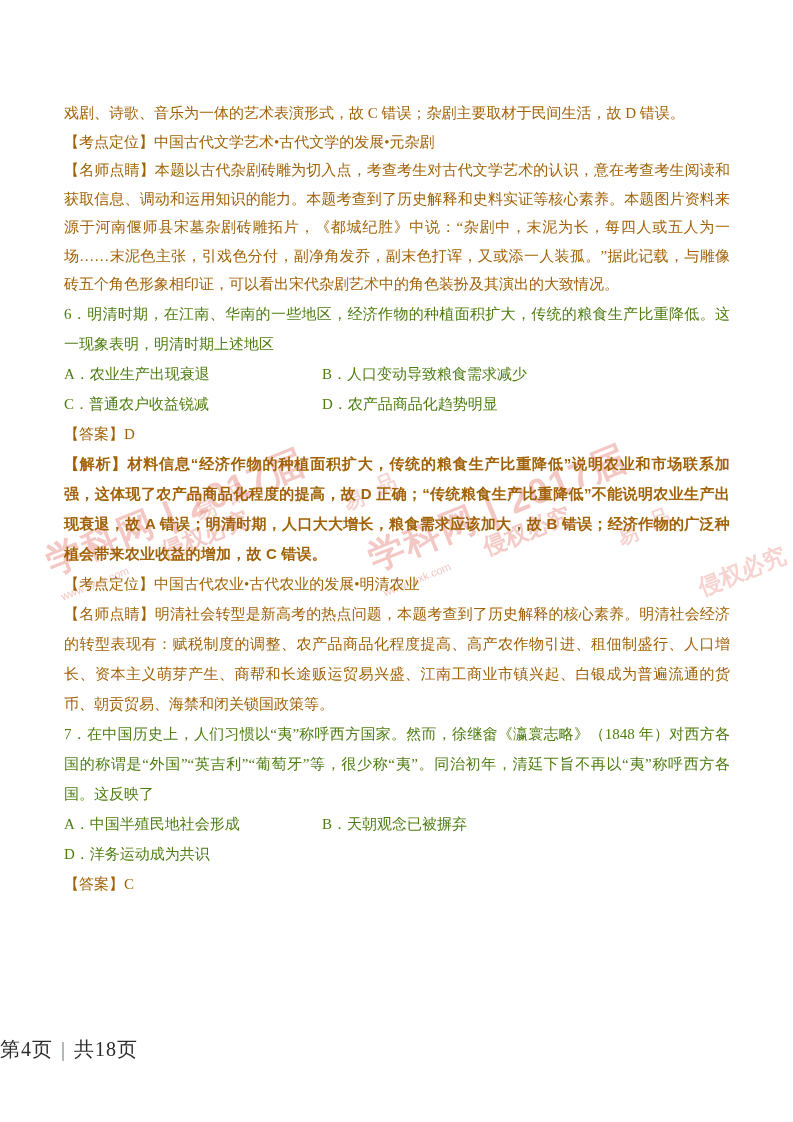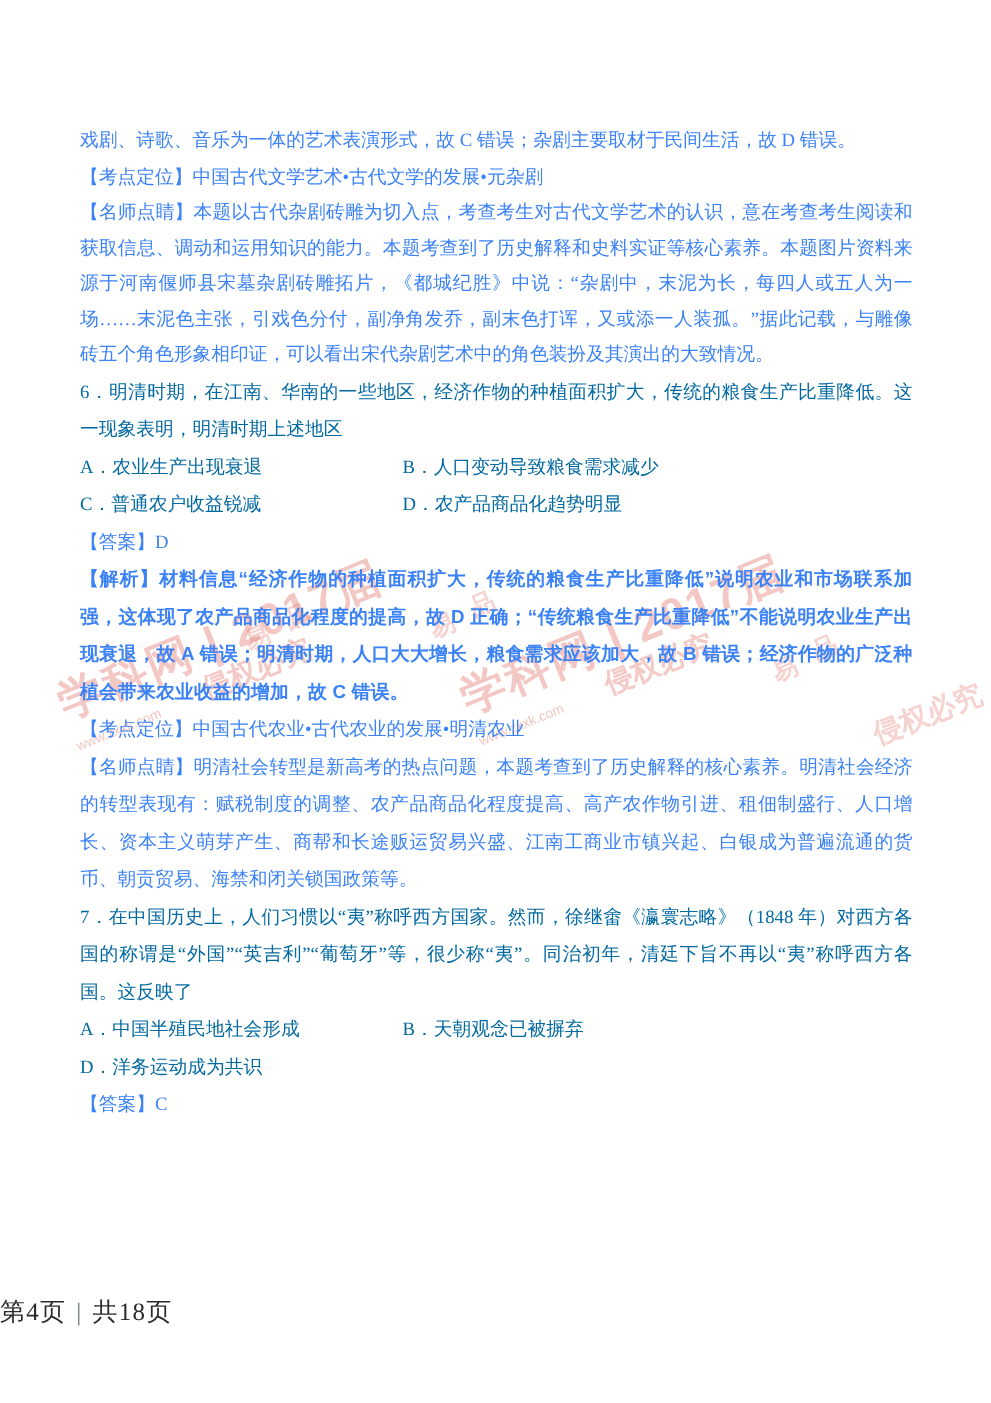--- a/index.html
+++ b/index.html
@@ -25,22 +25,22 @@
     position: absolute; transform: rotate(-22deg); font-size: 20px; font-weight: bold;
     color: rgba(224, 108, 98, 0.30); font-family: "Liberation Sans", sans-serif; white-space: nowrap;
   }
 
   
   .content {
     position: absolute; left: 64px; top: 99px; width: 666px; z-index: 1;
     font-size: 15px; line-height: 30px; text-align: justify;
   }
   .content p { margin: 0; }
-  .red   { color: #3b82f6; }
-  .black { color: #0369a1; }
+  .red   { color: #a16207; }
+  .black { color: #4d7c0f; }
   .lh-tight { line-height: 28.5px; }
   .q6-stem { margin-top: 21px; }
   .q7-stem { margin-top: 6px; }
   .ans { margin-top: 3px; }
   .after-jiexi { margin-top: 1px; }
   .jiexi-bold {
     font-family: "Liberation Sans", sans-serif;
     font-weight: 700; letter-spacing: 0.2px; margin-top: 3px;
   }
   .opt-row { display: flex; line-height: 30px; }

